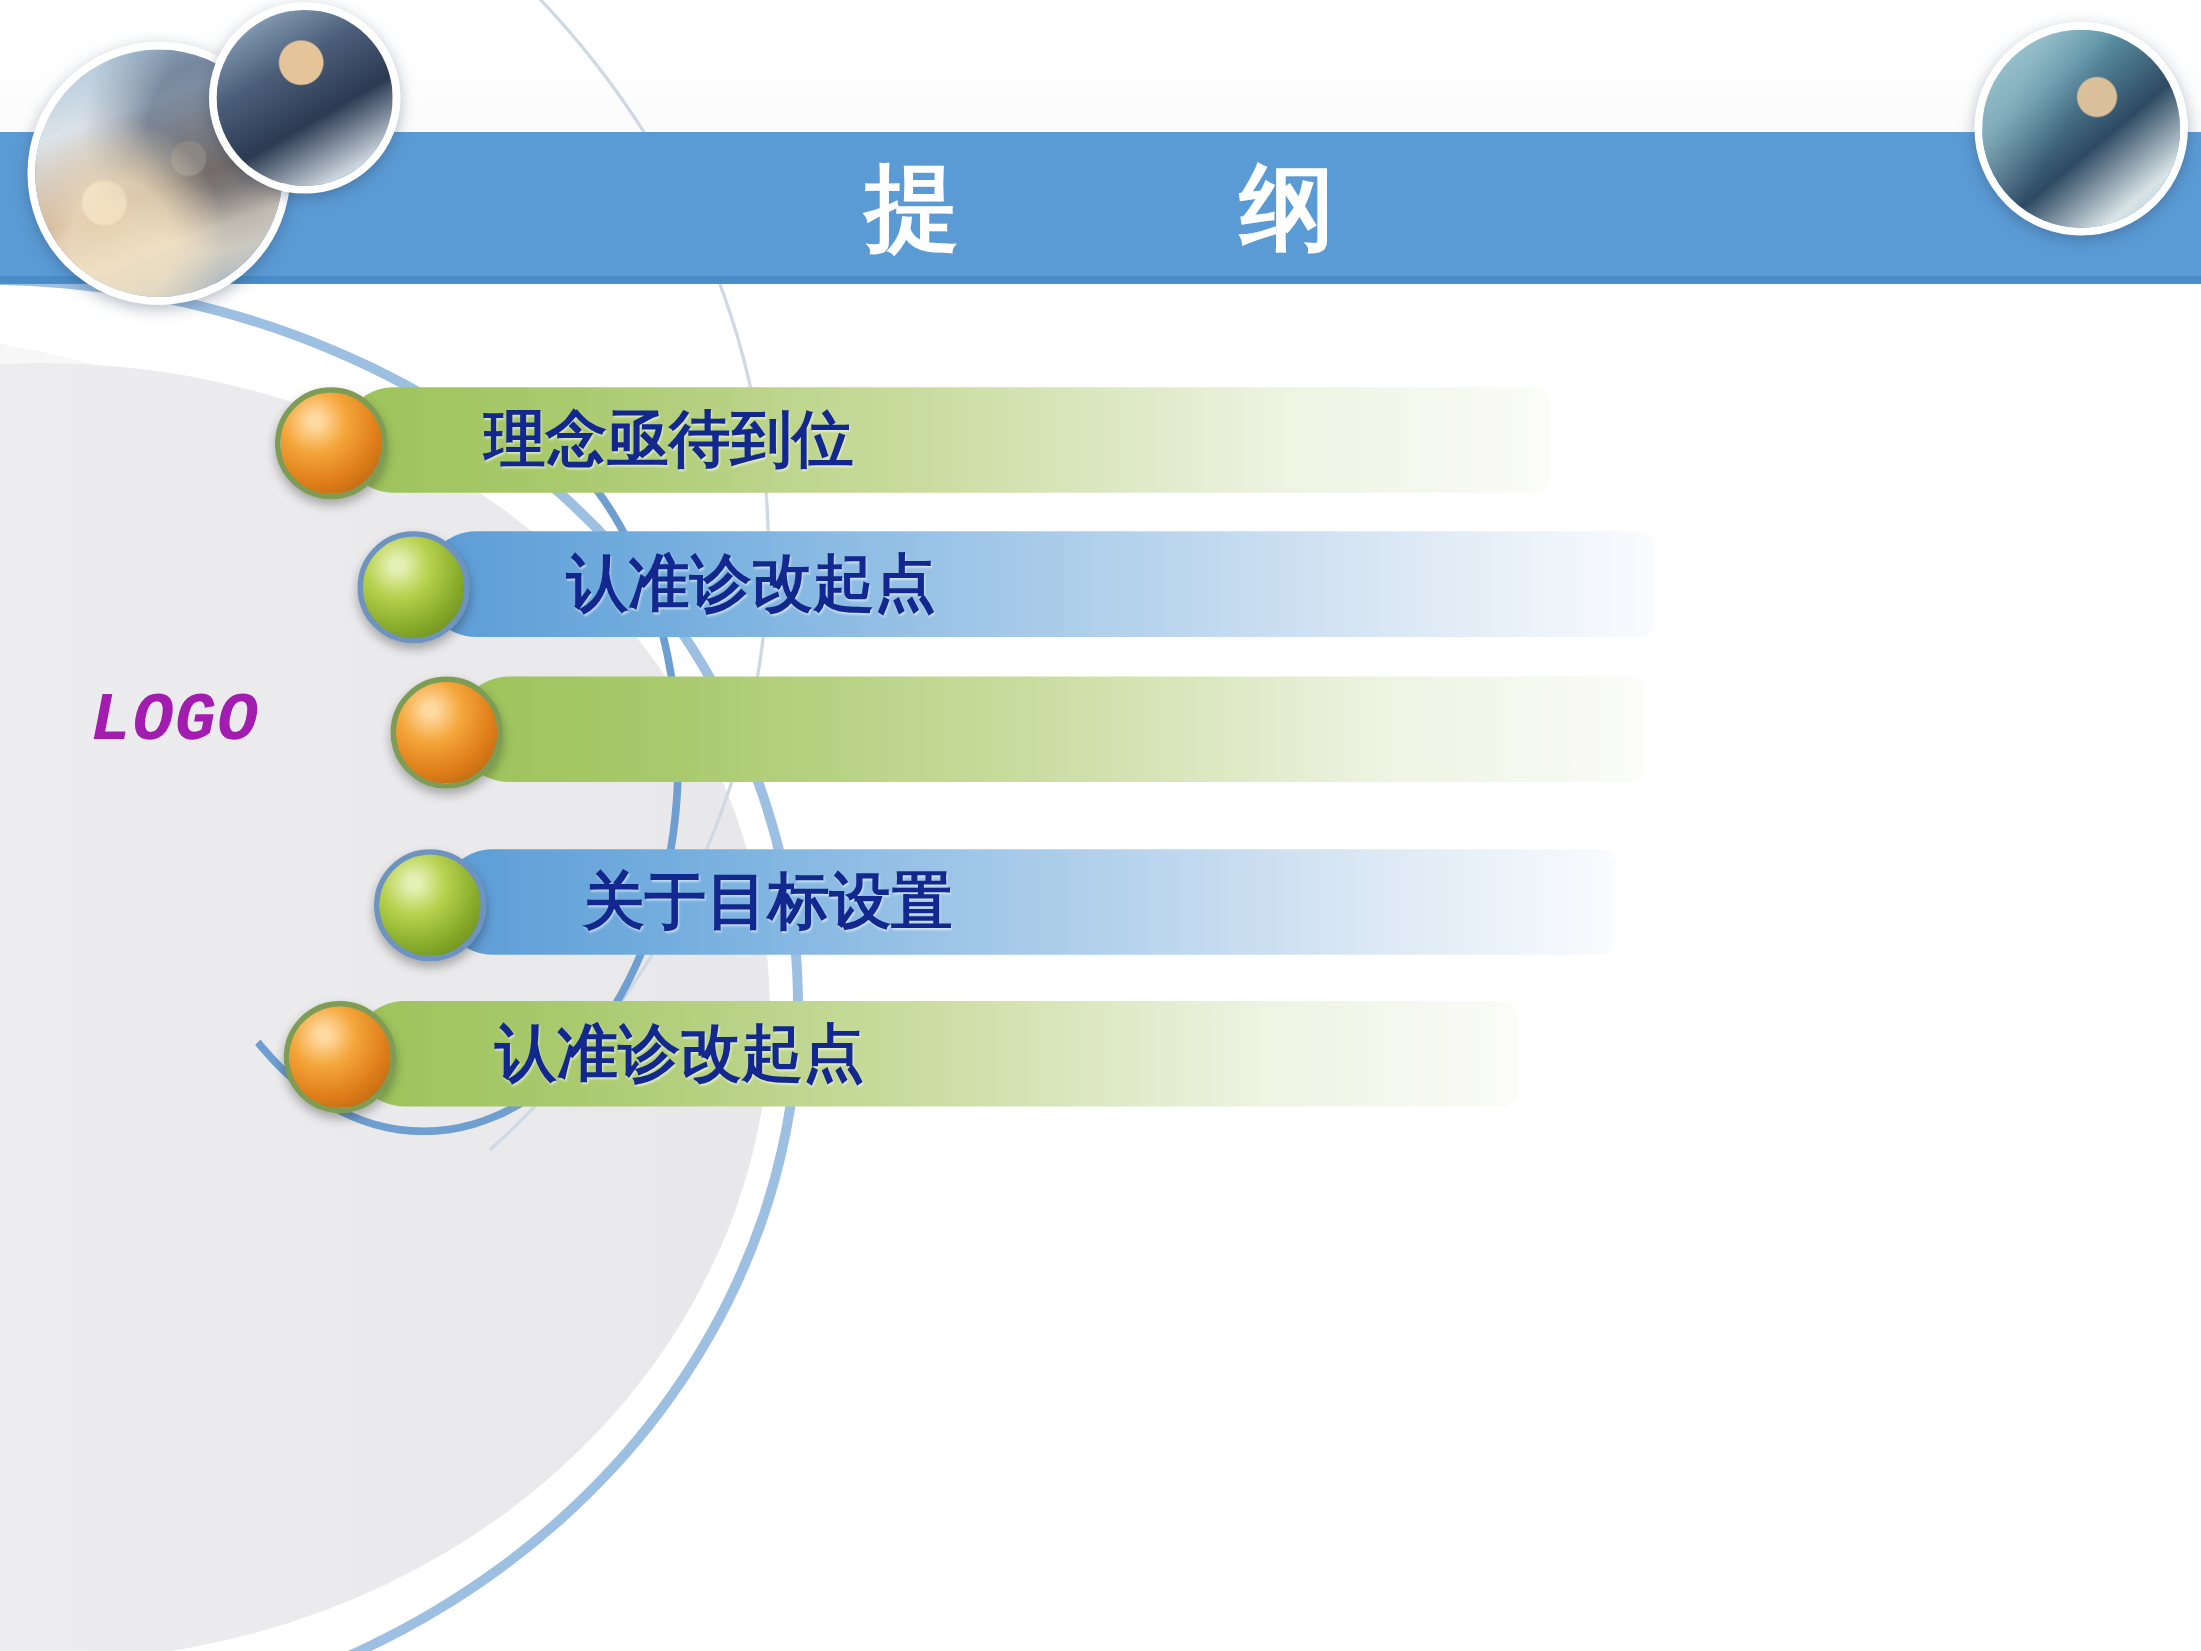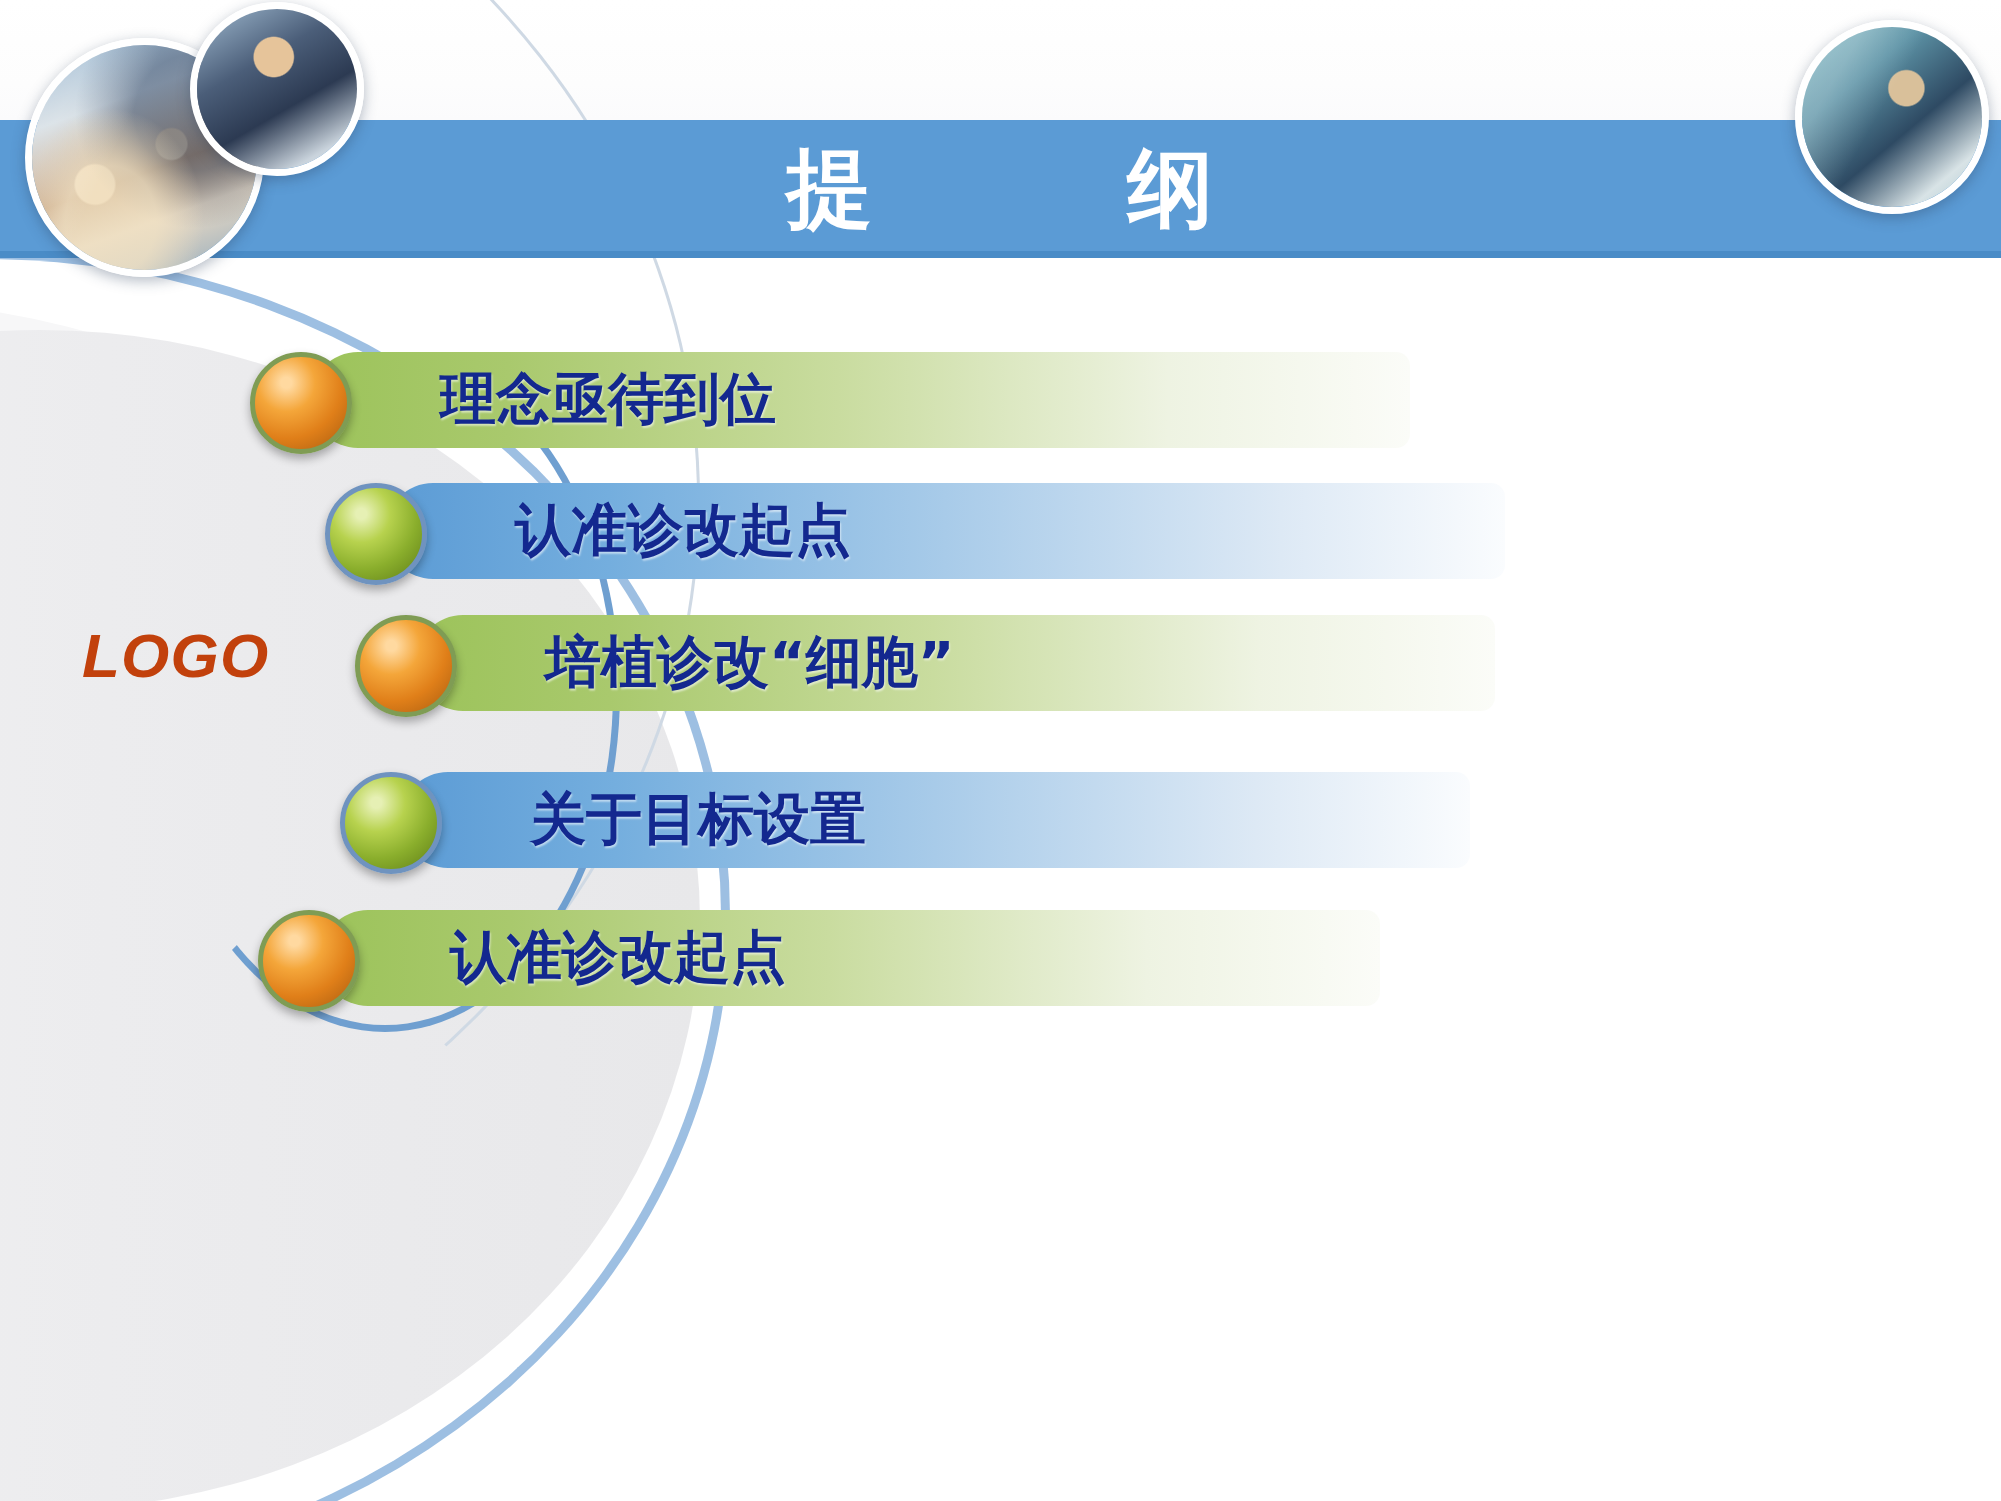--- a/index.html
+++ b/index.html
@@ -109,22 +109,22 @@
       linear-gradient(140deg,#8fc4cd 0%,#5d93a6 30%,#2e4a63 58%,#d8e3e6 82%,#a9c8d0 100%);
   }
   .bubble-c .pic-overlay{
     position:absolute;inset:0;
     background:linear-gradient(120deg, rgba(255,255,255,.22) 0 22%, transparent 45%);
   }
 
   
   .logo{
     position:absolute;left:82px;top:620px;
-    font-family:Liberation Sans, sans-serif;
-    font-style:italic;font-weight:bold;font-size:62px;color:#c2410c;
+    font-family:Liberation Mono, monospace;
+    font-style:italic;font-weight:bold;font-size:62px;color:#a21caf;
     letter-spacing:.02em;z-index:6;
   }
 
   
   .bullet-arc{
     position:absolute;left:150px;top:352px;
     width:470px;height:680px;border-radius:50%;
     border:7px solid #6f9fd0;
     border-color:transparent #6f9fd0 #6f9fd0 transparent;
     box-sizing:border-box;z-index:6;
@@ -200,21 +200,20 @@
 <div class="sphere sphere-orange" style="left:250px;top:352px;"></div>
 
 <div class="row" style="left:385px;top:483px;width:1120px;">
   <div class="bar bar-blue" style="width:1120px;"></div>
   <div class="bar-label" style="left:130px;">认准诊改起点</div>
 </div>
 <div class="sphere sphere-green" style="left:325px;top:483px;"></div>
 
 <div class="row" style="left:415px;top:615px;width:1080px;">
   <div class="bar bar-green" style="width:1080px;"></div>
-  <div class="bar-label" style="left:130px;">培植诊改“细胞”</div>
 </div>
 <div class="sphere sphere-orange" style="left:355px;top:615px;"></div>
 
 <div class="row" style="left:400px;top:772px;width:1070px;">
   <div class="bar bar-blue" style="width:1070px;"></div>
   <div class="bar-label" style="left:130px;">关于目标设置</div>
 </div>
 <div class="sphere sphere-green" style="left:340px;top:772px;"></div>
 
 <div class="row" style="left:320px;top:910px;width:1060px;">

